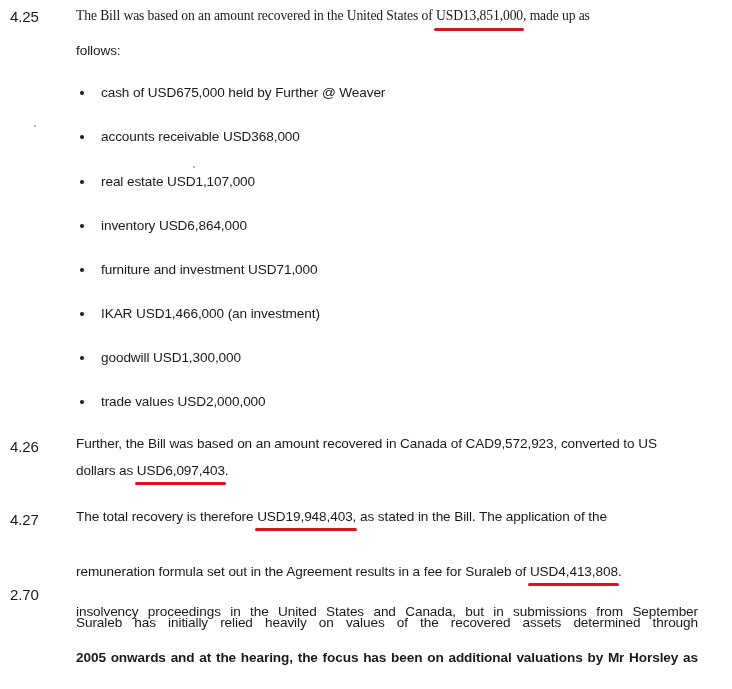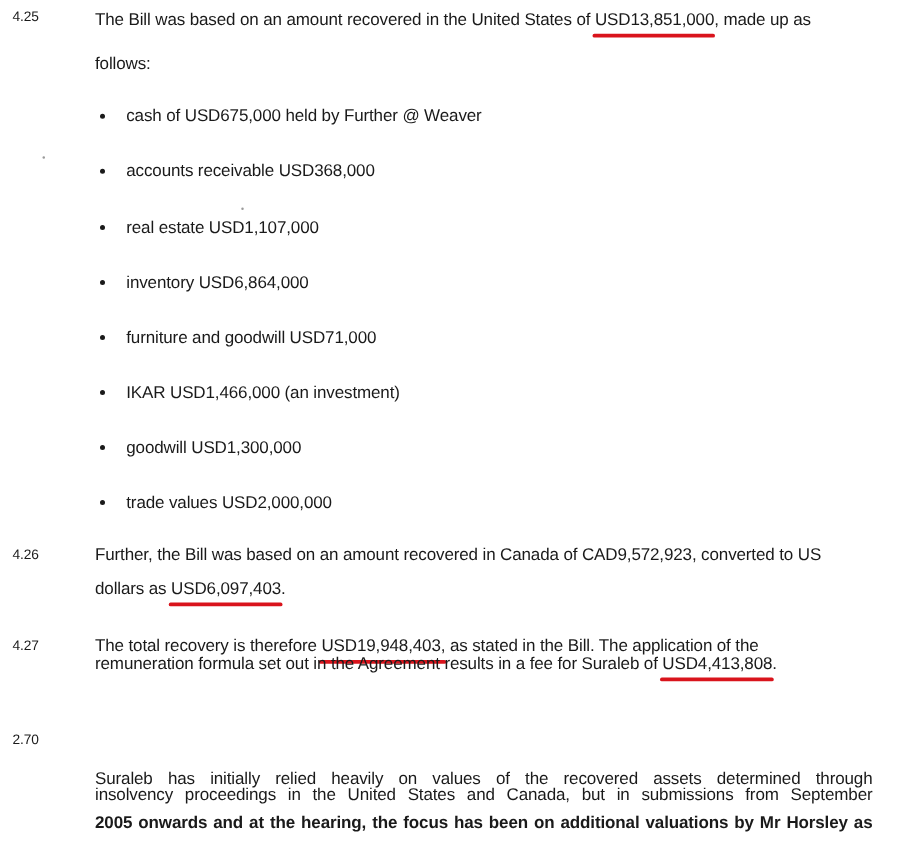--- a/index.html
+++ b/index.html
@@ -18,21 +18,21 @@
       letter-spacing: -0.1px;
     }
     .para {
       position: absolute;
       left: 0;
       width: 732px;
     }
     .num {
       position: absolute;
       left: 10px;
-      font-size: 11px;
+      font-size: 15px;
     }
     .line {
       position: absolute;
       left: 76px;
       white-space: nowrap;
     }
     .line.justify {
       width: 622px;
       text-align: justify;
       text-align-last: justify;
@@ -76,21 +76,21 @@
       height: 2px;
       border-radius: 50%;
       background: #9a9a9a;
     }
   </style>
 <style>.ul::after{background:#d9141c;}</style></head>
 <body>
 
 <div class="para" style="top:0;">
   <span class="num" style="top:8px;">4.25</span>
-  <div class="line" style="top:8px;">
+  <div class="line" style="top:8px;font-family:Liberation Serif, serif;">
     <span>The Bill was based on an amount recovered in the United States of </span><span class="ul">USD13,851,000</span><span>, made up as</span>
   </div>
   <div class="line" style="top:43px;">follows:</div>
 </div>
 
 <div>
   <div class="bullet-item" style="top:85px;">
     <span class="bullet-dot"></span>
     <span class="bullet-text">cash of USD675,000 held by Further @ Weaver</span>
   </div>
@@ -101,21 +101,21 @@
   <div class="bullet-item" style="top:174px;">
     <span class="bullet-dot"></span>
     <span class="bullet-text">real estate USD1,107,000</span>
   </div>
   <div class="bullet-item" style="top:218px;">
     <span class="bullet-dot"></span>
     <span class="bullet-text">inventory USD6,864,000</span>
   </div>
   <div class="bullet-item" style="top:262px;">
     <span class="bullet-dot"></span>
-    <span class="bullet-text">furniture and goodwill USD71,000</span>
+    <span class="bullet-text">furniture and investment USD71,000</span>
   </div>
   <div class="bullet-item" style="top:306px;">
     <span class="bullet-dot"></span>
     <span class="bullet-text">IKAR USD1,466,000 (an investment)</span>
   </div>
   <div class="bullet-item" style="top:350px;">
     <span class="bullet-dot"></span>
     <span class="bullet-text">goodwill USD1,300,000</span>
   </div>
   <div class="bullet-item" style="top:394px;">
@@ -130,26 +130,26 @@
   <div class="line" style="top:463px;">
     <span>dollars as </span><span class="ul">USD6,097,403</span><span>.</span>
   </div>
 </div>
 
 <div class="para" style="top:0;">
   <span class="num" style="top:511px;">4.27</span>
   <div class="line" style="top:509px;">
     <span>The total recovery is therefore </span><span class="ul">USD19,948,403,</span><span> as stated in the Bill.  The application of the</span>
   </div>
-  <div class="line" style="top:523px;">
+  <div class="line" style="top:564px;">
     <span>remuneration formula set out in the Agreement results in a fee for Suraleb of </span><span class="ul">USD4,413,808</span><span>.</span>
   </div>
 </div>
 
 <div class="para" style="top:0;">
   <span class="num" style="top:586px;">2.70</span>
   <div class="line justify" style="top:583px;margin-top:32px;">Suraleb has initially relied heavily on values of the recovered assets determined through</div>
-  <div class="line justify" style="top:628px;">insolvency proceedings in the United States and Canada, but in submissions from September</div>
+  <div class="line justify" style="top:604px;">insolvency proceedings in the United States and Canada, but in submissions from September</div>
   <div class="line justify" style="top:650px;font-weight:bold;">2005 onwards and at the hearing, the focus has been on additional valuations by Mr Horsley as</div>
 </div>
 
 <span class="speck" style="left:34px; top:125px;"></span>
 <span class="speck" style="left:193px; top:166px;"></span>
 
 </body></html>

